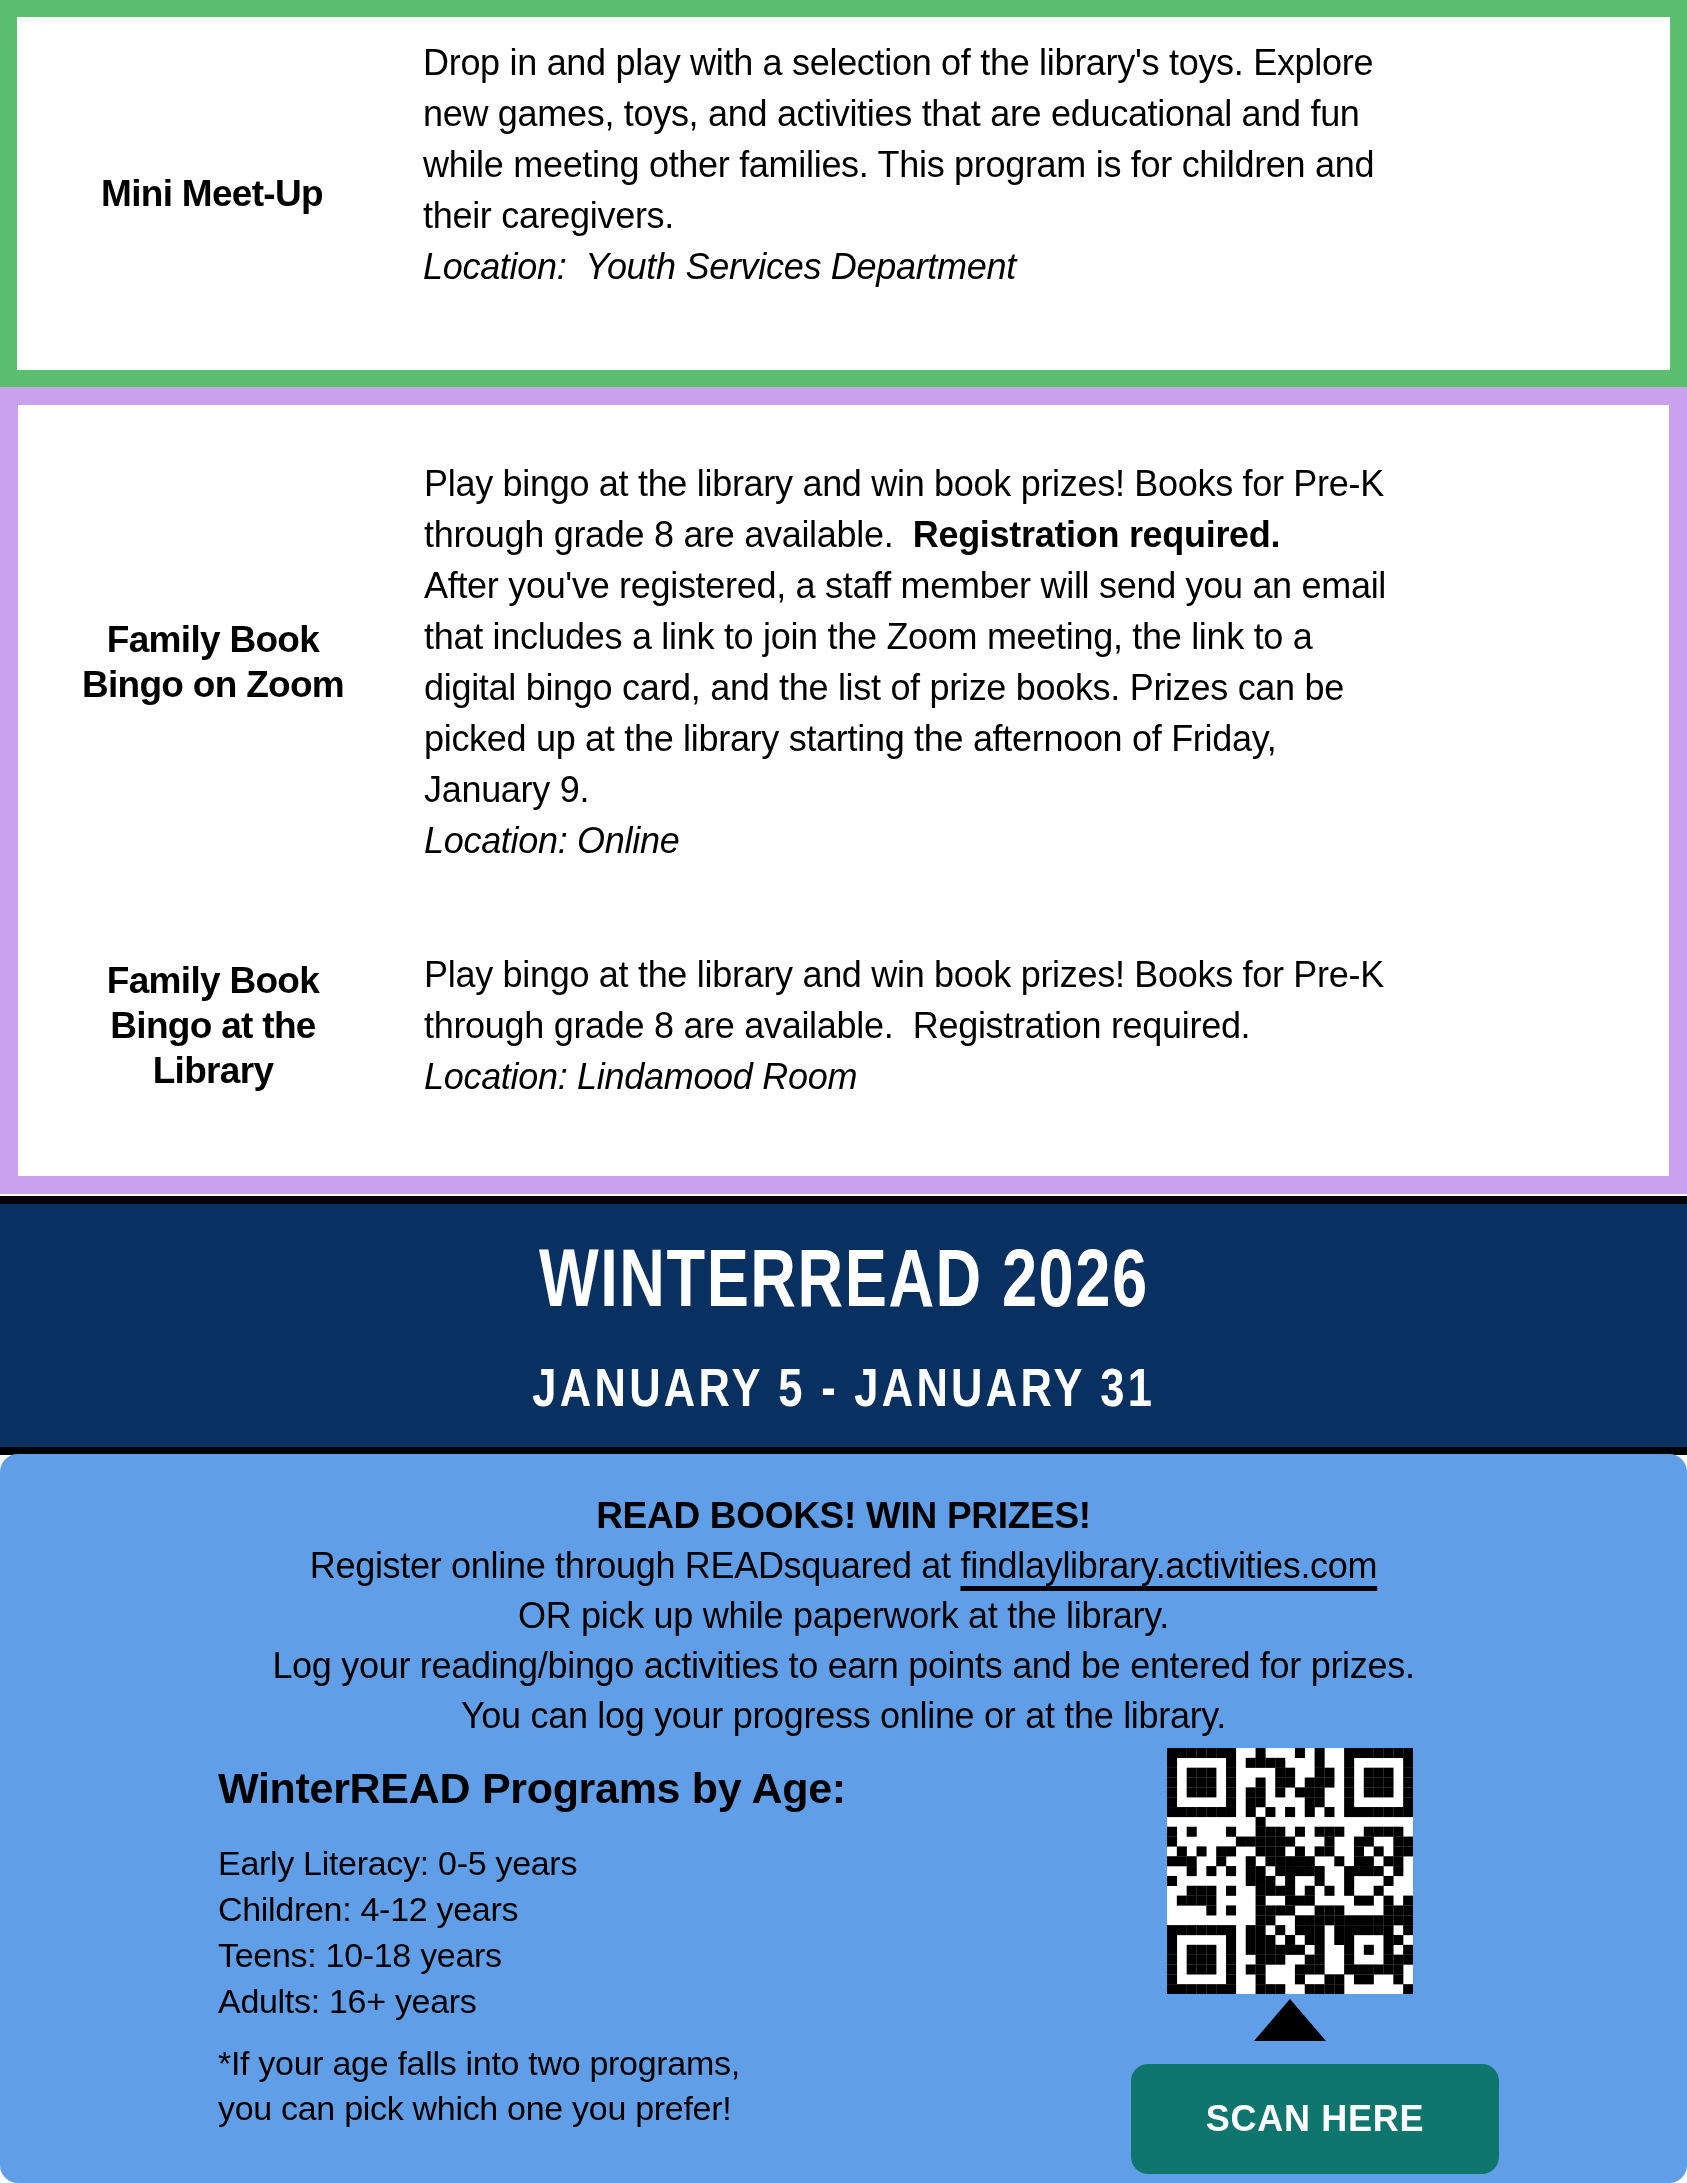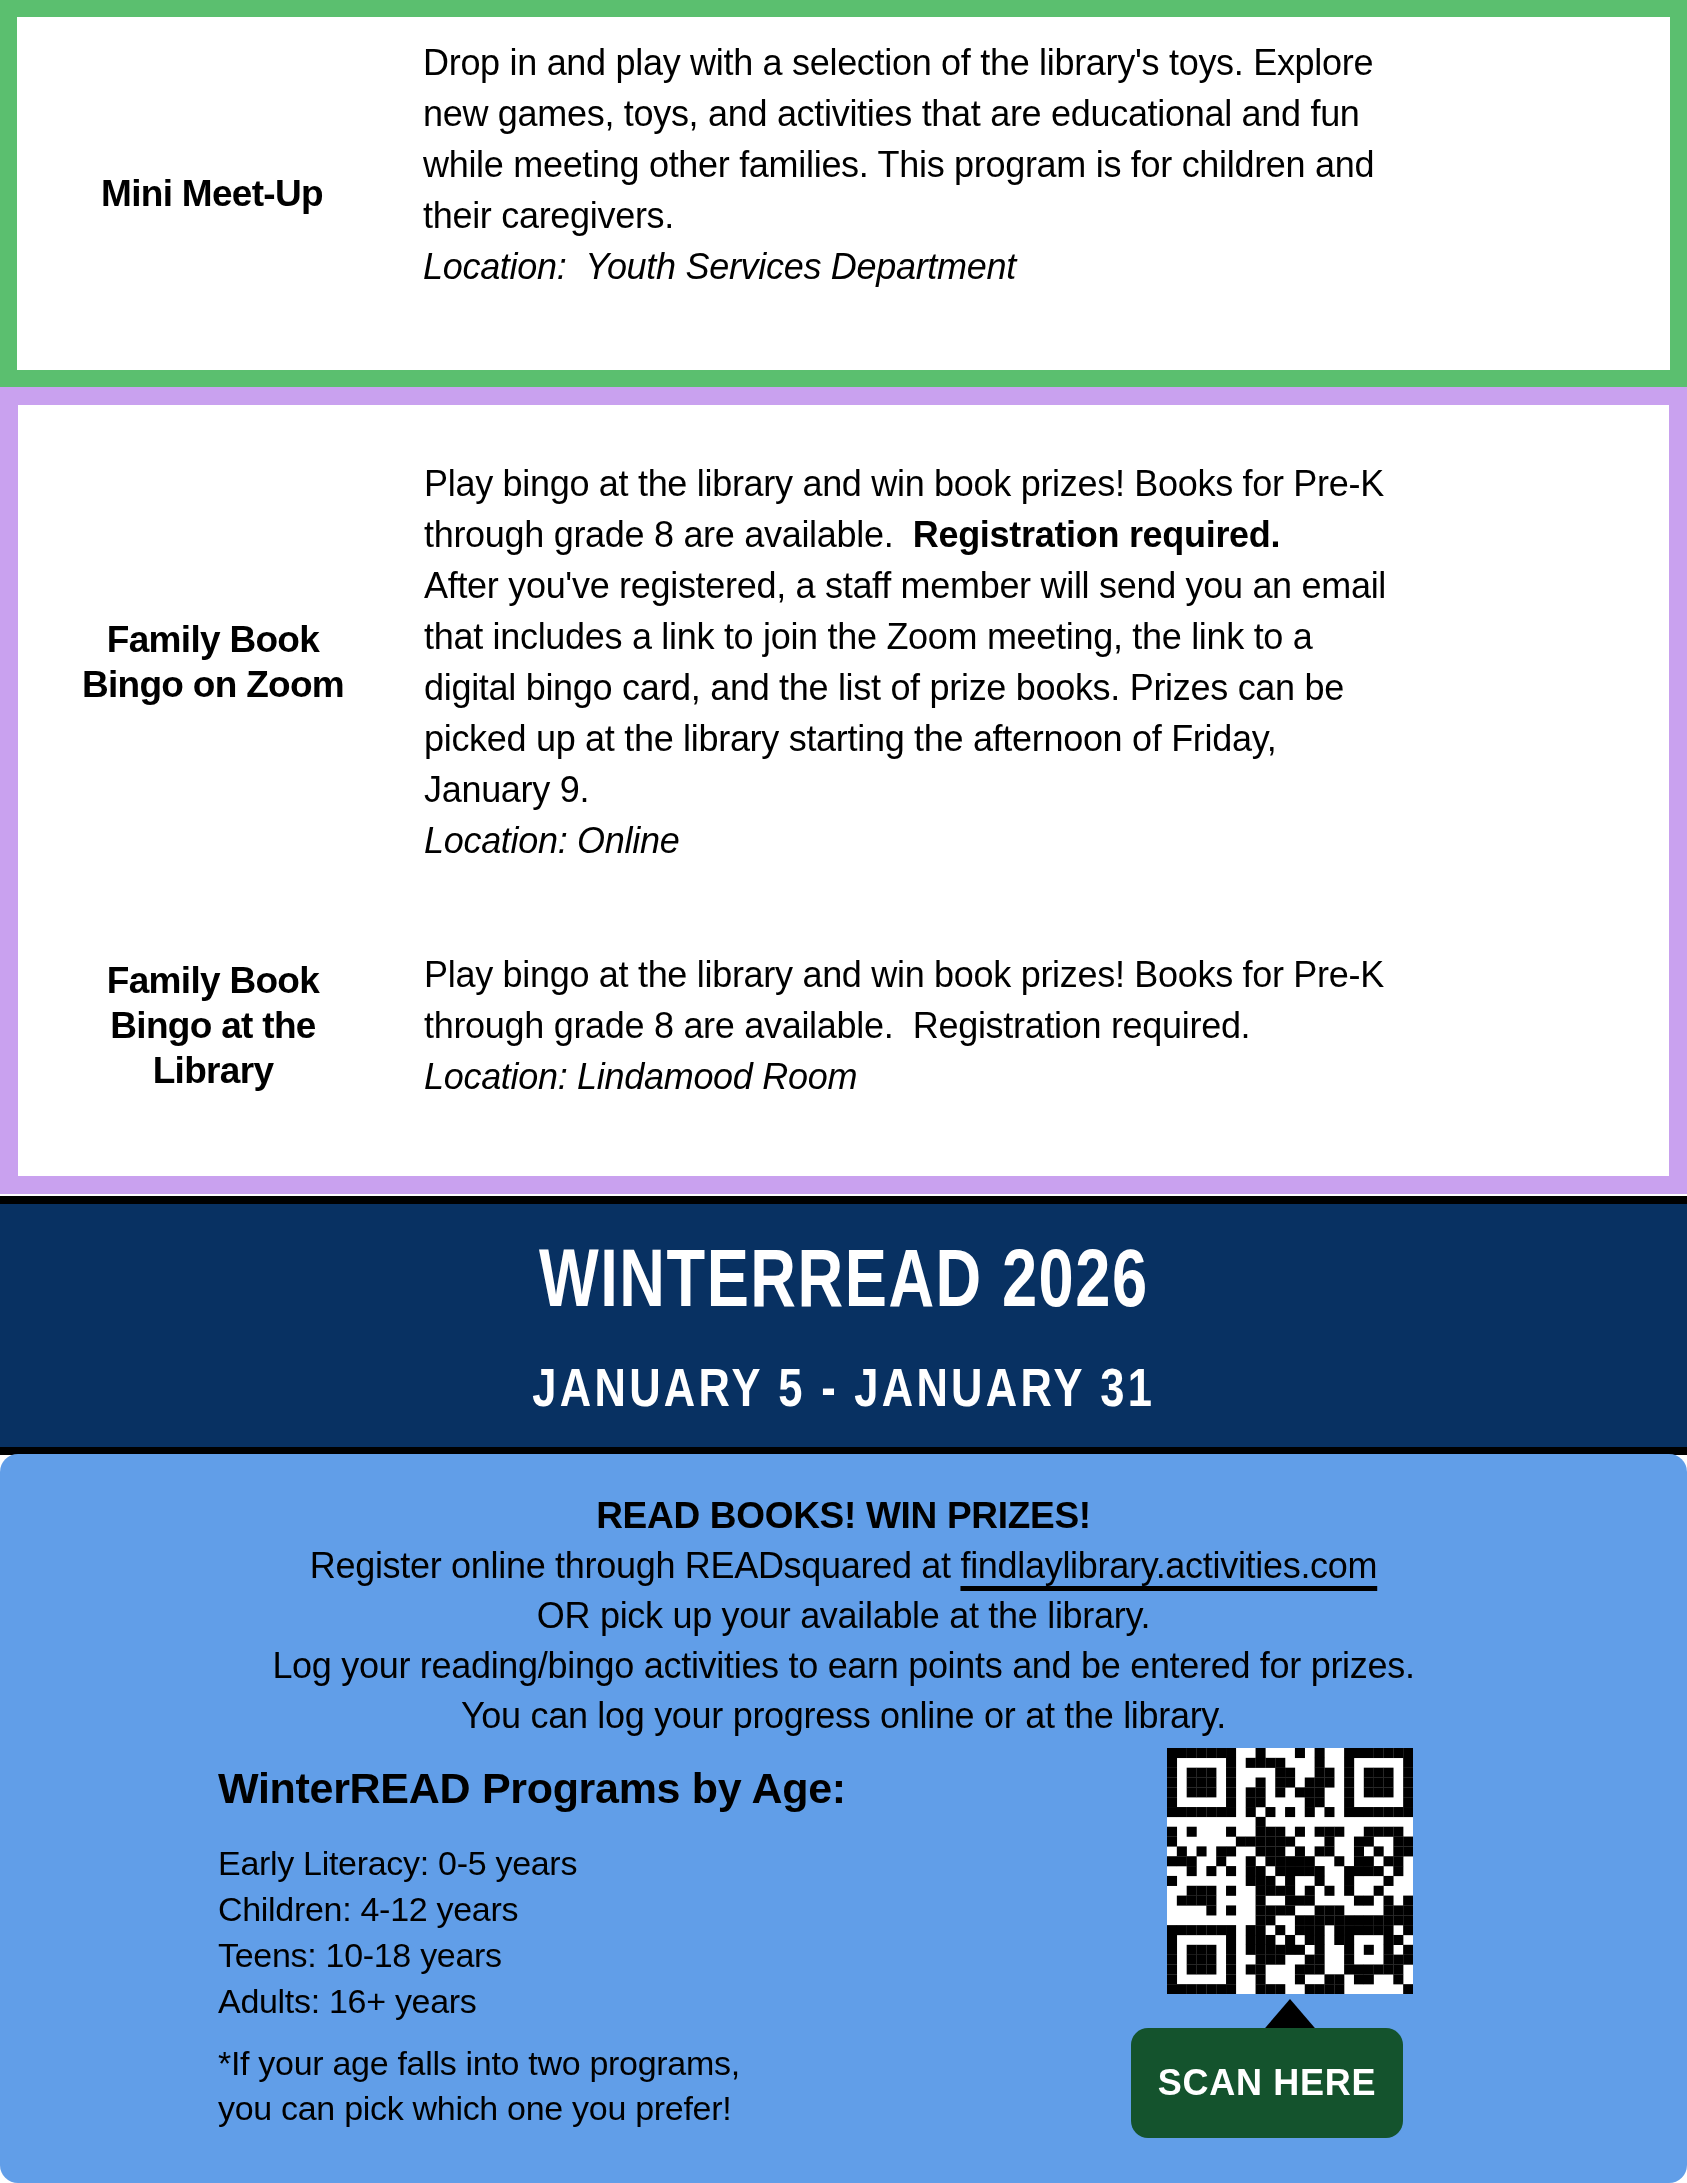--- a/index.html
+++ b/index.html
@@ -64,22 +64,22 @@
   .note{position:absolute;left:218px;top:587px;font-size:34px;line-height:45px;letter-spacing:-0.3px;}
 
   .qr-wrap{position:absolute;left:1167px;top:294px;width:246px;height:246px;background:#fff;}
   .qr-wrap svg{display:block;}
   .scan-pointer{
     position:absolute;left:1254px;top:545px;width:0;height:0;
     border-left:36px solid transparent;border-right:36px solid transparent;
     border-bottom:42px solid #000;
   }
   .scan-badge{
-    position:absolute;left:1131px;top:574px;width:272px;height:110px;
-    background:#14532d;border-radius:17px;
+    position:absolute;left:1131px;top:610px;width:368px;height:110px;
+    background:#0f766e;border-radius:17px;
     display:flex;align-items:center;justify-content:center;
     color:#fff;font-size:36px;font-weight:700;letter-spacing:0.7px;
   }
 </style>
 </head>
 <body>
 
 <section class="box green">
   <div class="prow">
     <div class="plabel">
@@ -134,21 +134,21 @@
 <section class="banner">
   <div class="banner-title">WINTERREAD 2026</div>
   <div class="banner-dates">JANUARY 5 - JANUARY 31</div>
 </section>
 
 <section class="blue">
 
   <div class="promo">
     <div class="headline">READ BOOKS! WIN PRIZES!</div>
     <div><span>Register online through READsquared at </span><span class="link">findlaylibrary.activities.com</span></div>
-    <div>OR pick up your available at the library.</div>
+    <div>OR pick up while paperwork at the library.</div>
     <div>Log your reading/bingo activities to earn points and be entered for prizes.</div>
     <div>You can log your progress online or at the library.</div>
   </div>
 
   <div class="byage">
     <div class="heading">WinterREAD Programs by Age:</div>
     <div class="items">
       <div>Early Literacy: 0-5 years</div>
       <div>Children: 4-12 years</div>
       <div>Teens: 10-18 years</div>

